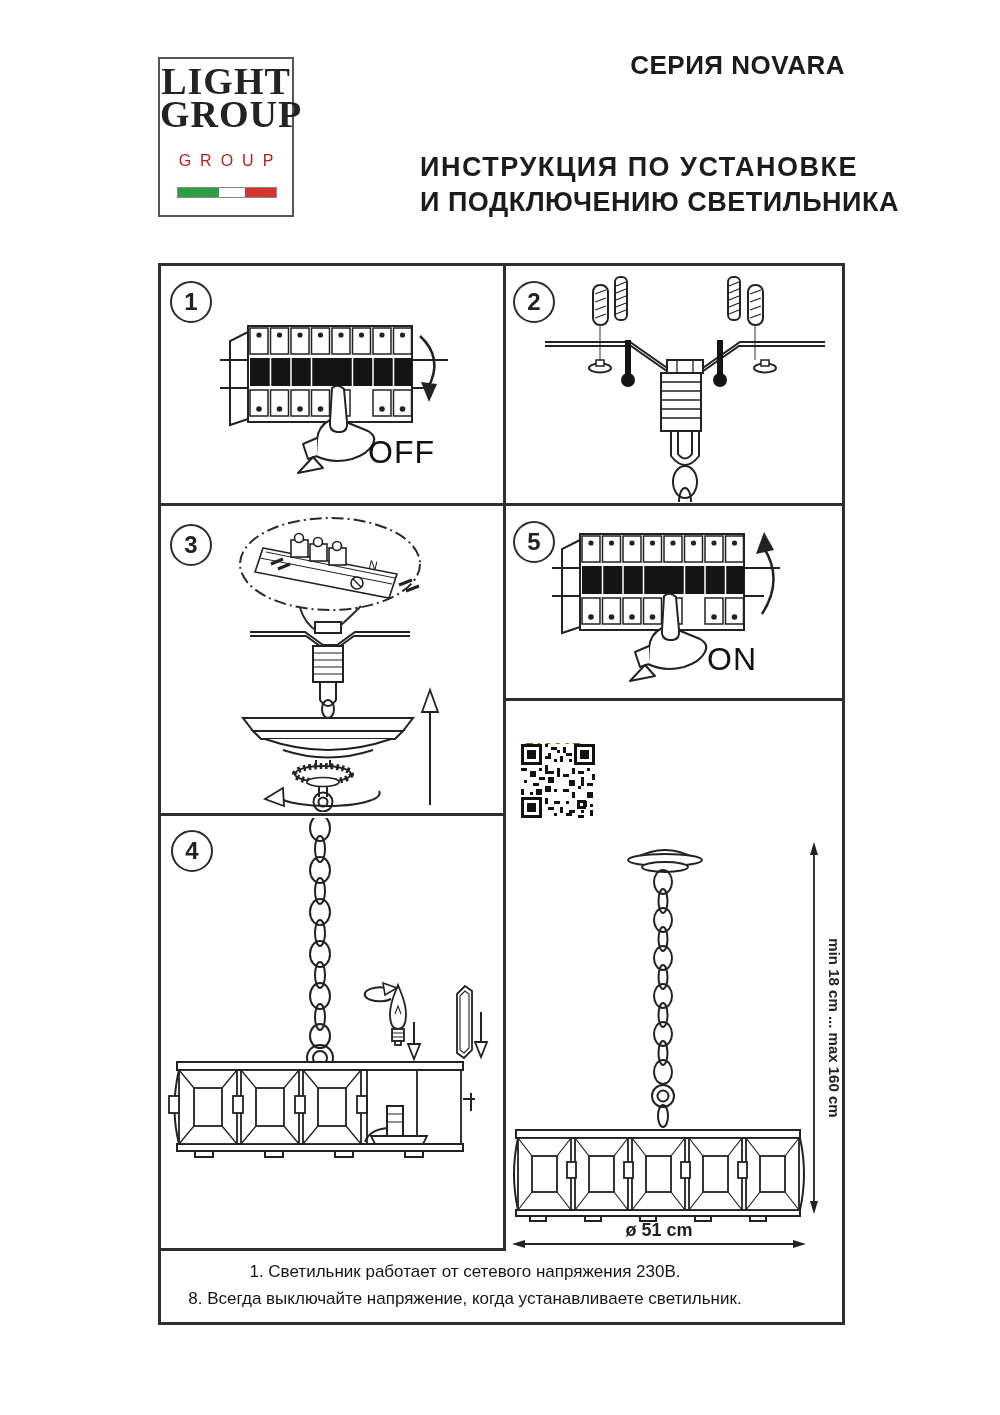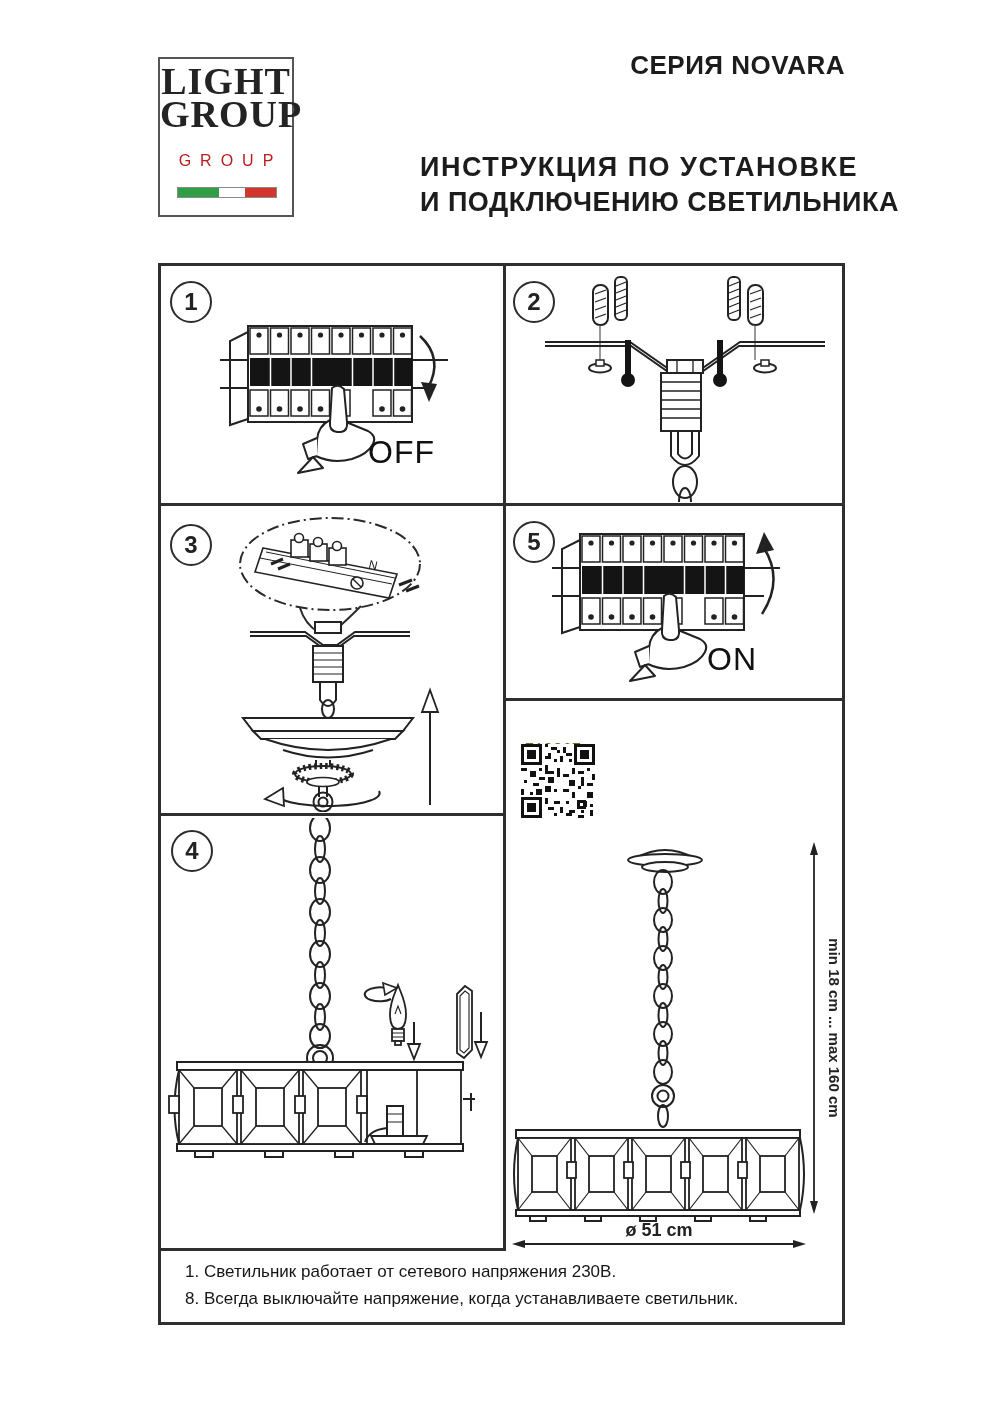--- a/index.html
+++ b/index.html
@@ -3,21 +3,21 @@
 <meta charset="utf-8">
 <style>
   html,body{margin:0;padding:0;background:#fff;}
   #page{position:relative;width:1000px;height:1415px;background:#ffffff;
         font-family:"Liberation Sans",sans-serif;color:#1d1d1d;overflow:hidden;}
   .abs{position:absolute;}
   .bline{position:absolute;background:#2f2f2f;}
   .hdr{position:absolute;left:420px;width:425px;text-align:right;font-weight:bold;color:#1c1c1c;white-space:nowrap;}
   .circle{position:absolute;width:38px;height:38px;border:2.5px solid #2c2c2c;border-radius:50%;
           text-align:center;line-height:38px;font-size:24px;font-weight:bold;color:#222;background:#fff;}
-  .note{position:absolute;left:185px;width:560px;font-size:17px;color:#161616;}
+  .note{position:absolute;left:185px;width:560px;font-size:17px;color:#161616;text-align:center;}
   svg{display:block;}
   text{font-family:"Liberation Sans",sans-serif;}
 </style>
 </head>
 <body>
 
 <div id="page">
 
   <div class="abs" style="left:158px;top:57px;width:132px;height:156px;border:2px solid #555;background:#fff;">
     <div style="text-align:center;margin-top:6px;font-family:'Liberation Serif',serif;font-weight:bold;font-size:38px;line-height:0.88;letter-spacing:1px;color:#232323;">

